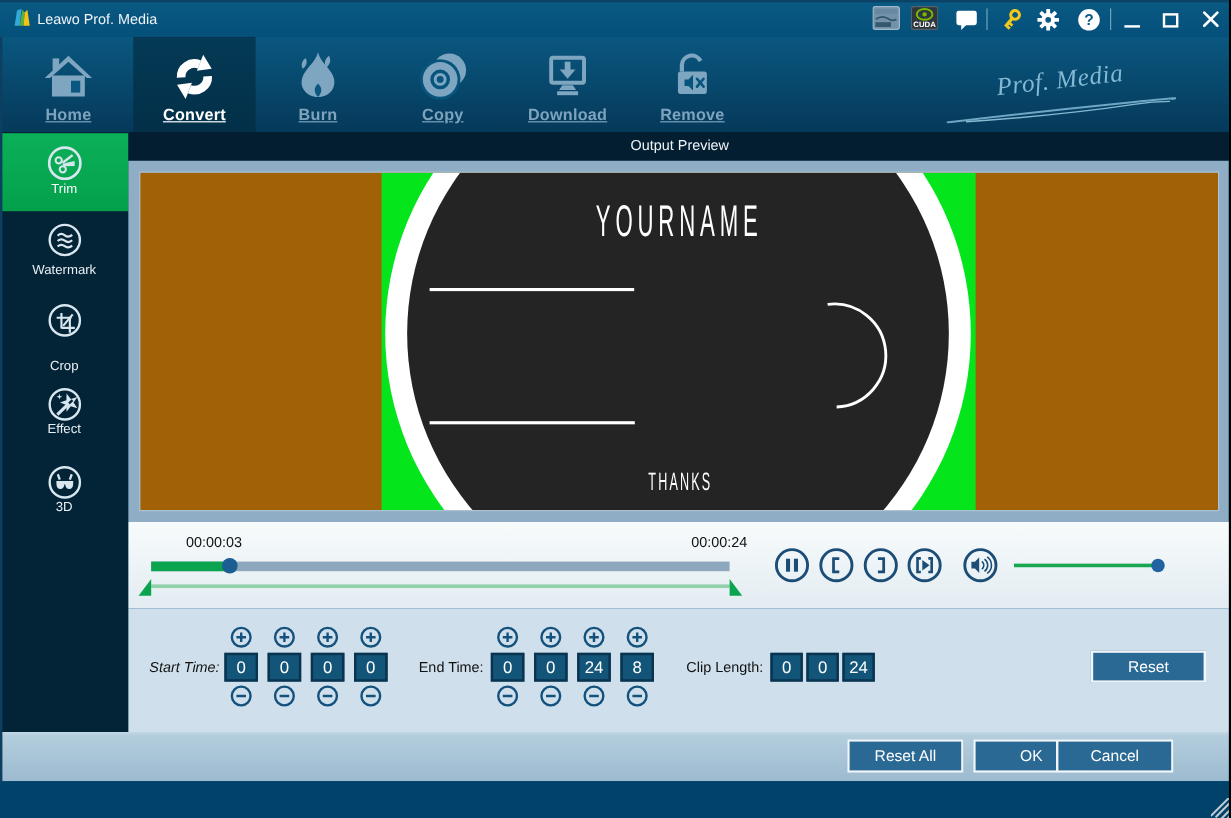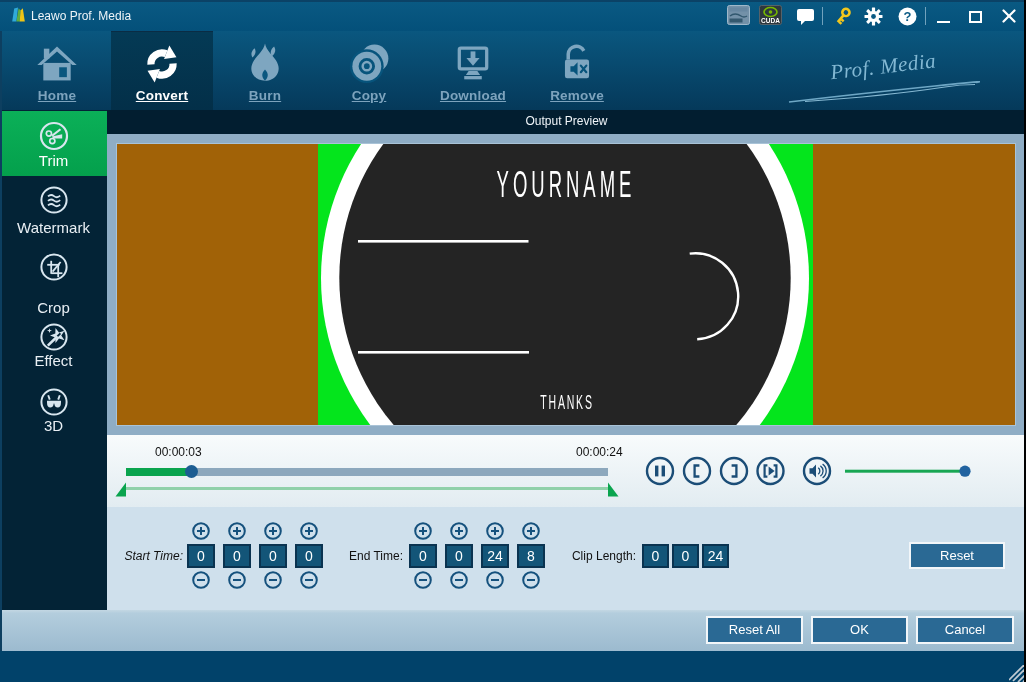--- a/index.html
+++ b/index.html
@@ -21,21 +21,21 @@
 #convtab{left:111px;top:0px;width:102px;height:79px;border-top:1px solid #0a2c44;box-sizing:border-box;background:linear-gradient(#043a55,#032f48);}
 .navitem{position:absolute;top:0;width:104px;height:79px;text-align:center;color:#7da3bd;}
 .navitem .nlabel{position:absolute;top:57px;width:100%;font-size:13.5px;font-weight:bold;letter-spacing:0.2px;text-decoration:underline;}
 .navitem svg{position:absolute;top:10px;left:50%;margin-left:-23px;}
 .nav-active{color:#ffffff;}
 
 
 #sidebar{left:0;top:110px;width:107px;height:500px;background:#032336;}
 #trimblk{left:0;top:1px;width:107px;height:65px;background:linear-gradient(#0bb058,#04a04c);}
 .sideitem{position:absolute;left:0;width:107px;height:60px;text-align:center;color:#e9eff4;}
-.sideitem .slabel{position:absolute;top:39px;width:100%;font-size:15px;}
+.sideitem .slabel{position:absolute;top:39px;width:100%;font-size:11px;}
 .sideitem svg{position:absolute;top:0;left:50%;margin-left:-16px;}
 
 
 #prevbar{left:107px;top:110px;width:919px;height:24px;background:#021e30;
   color:#f0f5f9;font-size:12px;text-align:center;line-height:23px;}
 #frame{left:107px;top:134px;width:917px;height:301px;background:#8fadc5;}
 #video{left:117px;top:144px;width:898px;height:281px;background:#a16207;overflow:hidden;box-shadow:0 0 0 1px #a9c3d7;}
 #greenrect{left:201px;top:0;width:495px;height:281px;background:#04e51c;}
 #vsvg{left:0;top:0;}
 .vtext{position:absolute;color:#fff;white-space:nowrap;}
@@ -391,21 +391,21 @@
         <line x1="384" y1="73" x2="392" y2="73"></line>
         <line x1="420" y1="73" x2="428" y2="73"></line>
       </g>
     </svg>
     <div class="btn" id="resetbtn" style="left:802px;top:35px;width:96px;height:27px;line-height:23px;">Reset</div>
   </div>
 
   <div class="abs" id="strip">
     <div class="btn" id="resetall" style="left:706px;top:6px;width:97px;height:28px;line-height:24px;">Reset All</div>
     <div class="btn" id="okbtn" style="left:811px;top:6px;width:97px;height:28px;line-height:24px;">OK</div>
-    <div class="btn" id="cancelbtn" style="left:916px;top:6px;width:98px;height:28px;line-height:24px;">Cancel</div>
+    <div class="btn" id="cancelbtn" style="left:880px;top:6px;width:98px;height:28px;line-height:24px;">Cancel</div>
   </div>
   <div class="abs" id="statusbar">
     <svg class="abs" style="left:1009px;top:14px;" width="17" height="17" viewBox="0 0 17 17">
       <g stroke="#c0cbd3" stroke-width="1.7">
         <line x1="15" y1="0" x2="0" y2="15"></line>
         <line x1="16" y1="4" x2="4" y2="16"></line>
         <line x1="17" y1="9" x2="9" y2="17"></line>
         <line x1="17" y1="14" x2="14" y2="17"></line>
       </g>
     </svg>

